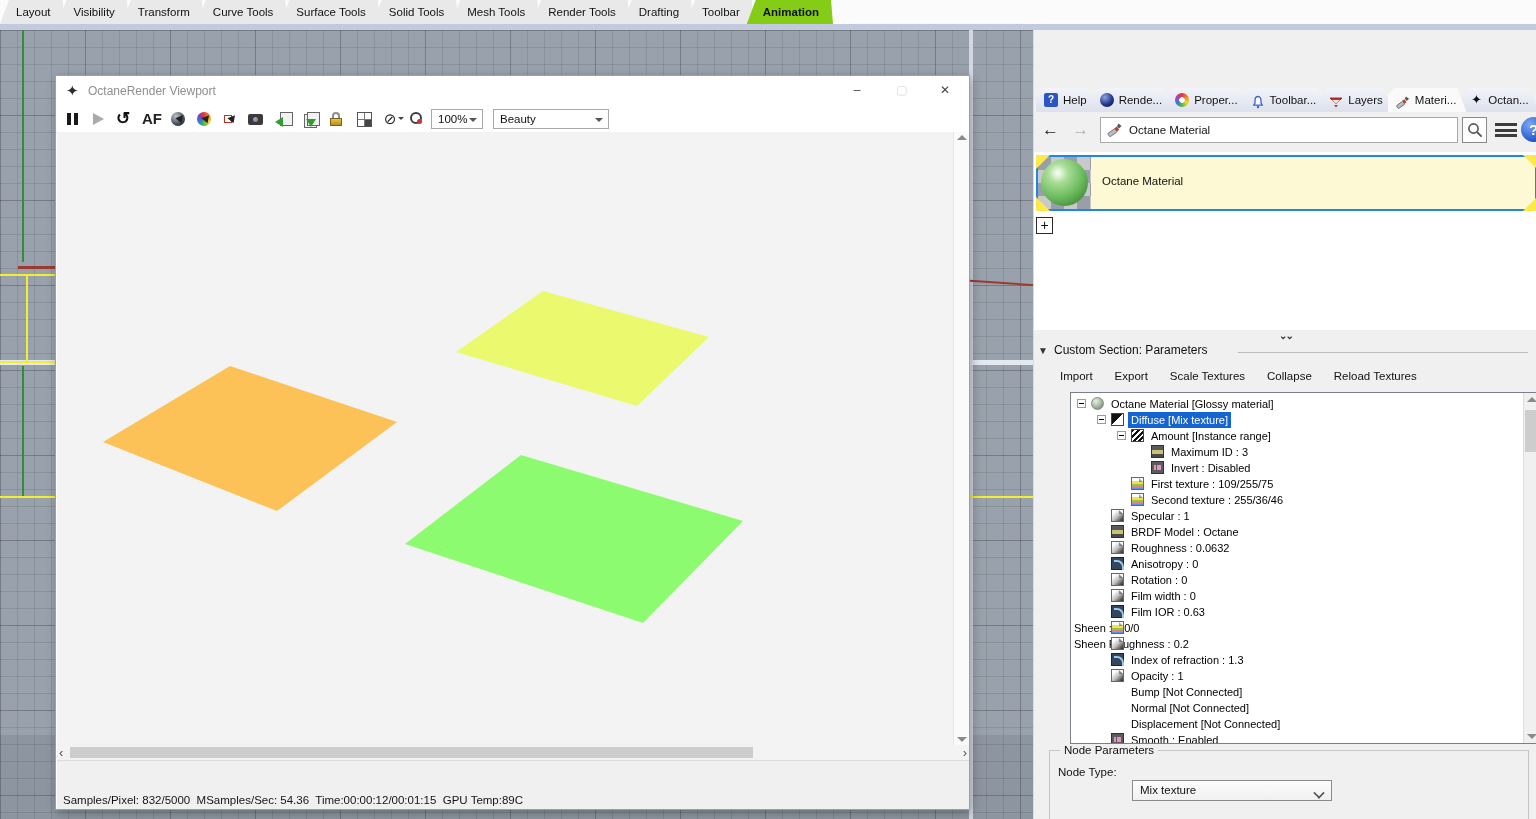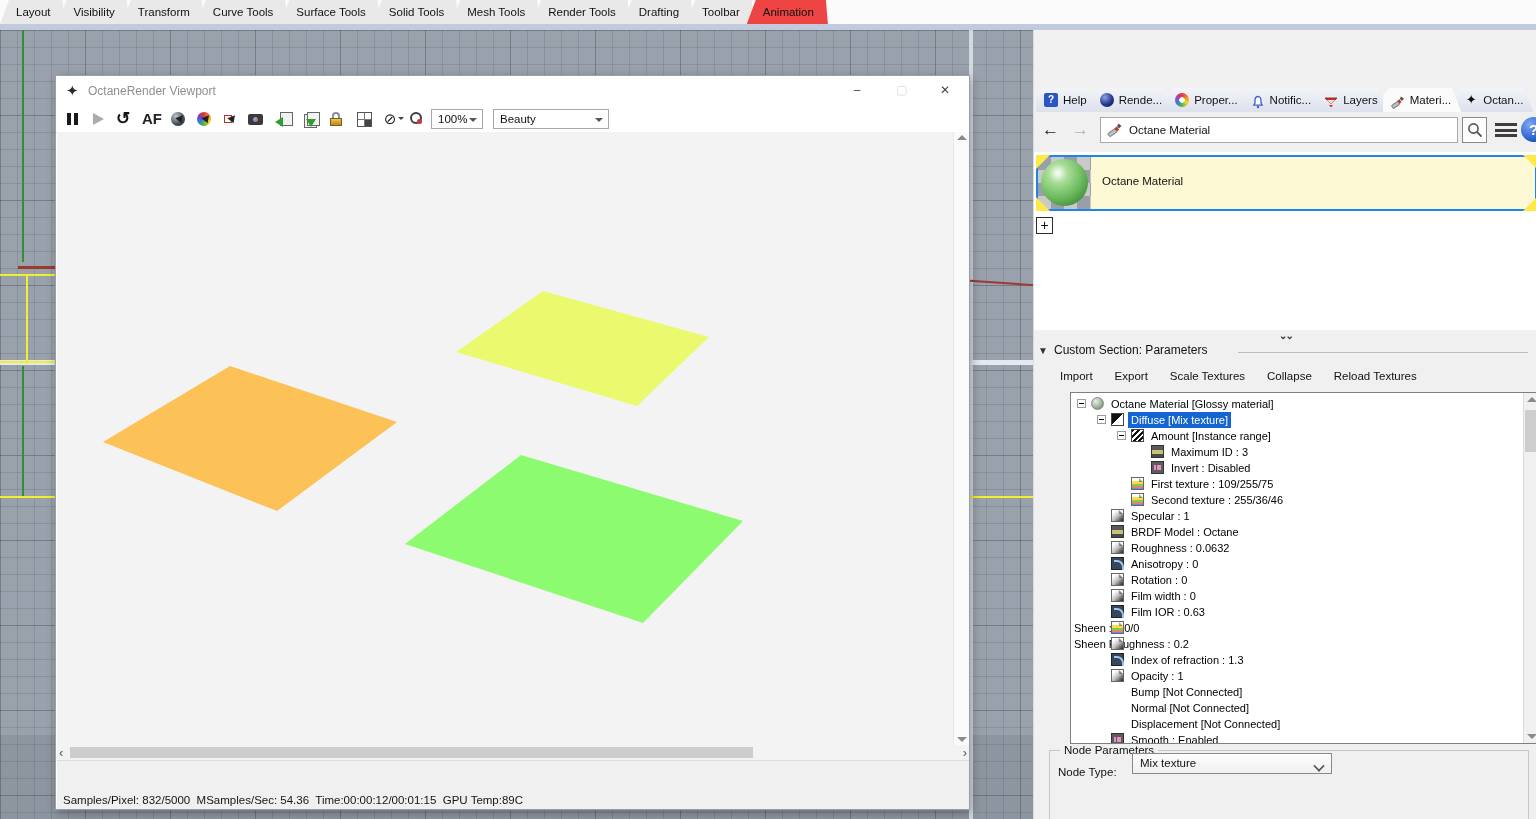--- a/index.html
+++ b/index.html
@@ -5,21 +5,21 @@
   html,body{margin:0;padding:0;background:#d8d8d8;}
   .screen{position:relative;width:1536px;height:819px;overflow:hidden;
     font-family:"Liberation Sans",sans-serif;background:#f0f0f0;-webkit-font-smoothing:antialiased;}
   .abs{position:absolute;}
 
   
   .rtabbar{left:0;top:0;width:1536px;height:24px;background:#fbfbfb;}
   .rtab{display:inline-block;height:24px;line-height:24px;padding:0 14px 0 16px;margin-right:-7px;
     font-size:11.5px;color:#111;background:#e9e9e9;
     clip-path:polygon(9px 0,calc(100% - 2px) 0,100% 100%,0 100%);}
-  .rtab.active{background:#ef4444;position:relative;z-index:2;}
+  .rtab.active{background:#84cc16;position:relative;z-index:2;font-weight:bold;}
   .rstrip{left:0;top:24px;width:1536px;height:6px;background:#c2cbde;}
 
   
   .vpbg{left:0;top:30px;width:1035px;height:789px;background:#99a1ac;
     background-image:
       repeating-linear-gradient(to right, rgba(0,0,0,.10) 0 1px, transparent 1px 17px),
       repeating-linear-gradient(to bottom, rgba(0,0,0,.10) 0 1px, transparent 1px 17px),
       repeating-linear-gradient(to right, rgba(0,0,0,.14) 0 1px, transparent 1px 85px),
       repeating-linear-gradient(to bottom, rgba(0,0,0,.14) 0 1px, transparent 1px 85px);}
   .vp-darkbottom{left:0;top:735px;width:1035px;height:84px;background:rgba(40,45,55,.10);}
@@ -143,21 +143,21 @@
      border-bottom:2px solid #9fc6ef;border-right:2px solid #9fc6ef;border-radius:0 0 7px 0;transform:rotate(-90deg);}
   .ti-fold::before{content:"";position:absolute;right:0;top:0;border-top:4px solid #fff;border-left:4px solid rgba(0,0,0,.35);}
   .tlabel{display:inline-block;padding:0 3px;}
   .trow.sel .tlabel{background:#1464d2;color:#fff;}
   .treesb{position:absolute;right:0;top:0;width:17px;height:100%;background:#f0f0f0;border-left:1px solid #dcdcdc;box-sizing:border-box;}
   .treesb .thumb{position:absolute;left:1px;top:17px;width:14px;height:42px;background:#cdcdcd;}
 
   .npgroup{position:absolute;left:15px;top:720px;width:478px;height:95px;border:1px solid #c6c6c6;}
   .nplabel{position:absolute;left:10px;top:-7px;background:#f0f0f0;padding:0 4px;font-size:11.5px;color:#111;}
   .nptype{position:absolute;left:8px;top:15px;font-size:11.5px;color:#111;}
-  .npselect{position:absolute;left:82px;top:2px;width:200px;height:21px;background:linear-gradient(#fdfdfd,#f0f0f0);
+  .npselect{position:absolute;left:82px;top:29px;width:200px;height:21px;background:linear-gradient(#fdfdfd,#f0f0f0);
     border:1px solid #8a8a8a;box-sizing:border-box;font-size:11.5px;color:#111;line-height:19px;padding-left:7px;}
   .npselect .car{position:absolute;right:7px;top:7px;width:8px;height:8px;border-left:2px solid #555;border-bottom:2px solid #555;transform:rotate(-45deg) scale(.8);}
 </style>
 </head>
 <body>
 
 <div class="screen">
 
   <div class="abs rtabbar">
       <div id="rhino-tabs" style="padding-left:0;"><div class="rtab">Layout</div><div class="rtab">Visibility</div><div class="rtab">Transform</div><div class="rtab">Curve Tools</div><div class="rtab">Surface Tools</div><div class="rtab">Solid Tools</div><div class="rtab">Mesh Tools</div><div class="rtab">Render Tools</div><div class="rtab">Drafting</div><div class="rtab">Toolbar</div><div class="rtab active">Animation</div></div>
@@ -244,21 +244,21 @@
         </div>
         <div class="ptab">
           <span class="pticon pt-props"></span>
           <span>Proper...</span>
         </div>
         <div class="ptab">
           <span class="pticon pt-bell"><svg width="14" height="14">
               <path d="M7 1.5 C4.8 1.5 4 3.5 4 5.5 L4 8 L2.8 10.2 L11.2 10.2 L10 8 L10 5.5 C10 3.5 9.2 1.5 7 1.5 Z" fill="#fff" stroke="#3a62c8" stroke-width="1.3"></path>
               <circle cx="7" cy="12" r="1.2" fill="#3a62c8"></circle>
             </svg></span>
-          <span>Notific...</span>
+          <span>Toolbar...</span>
         </div>
         <div class="ptab">
           <span class="pticon pt-layers"><svg width="14" height="14">
               <path d="M1 3 L13 3 L7 9 Z" fill="#d03028" stroke="#7c1a14" stroke-width="0.8"></path>
               <path d="M3 5 L11 5 L7 9 Z" fill="#fff" opacity="0.85"></path>
               <path d="M5 10 L9 10 L7 12.5 Z" fill="#d03028"></path>
             </svg></span>
           <span>Layers</span>
         </div>
         <div class="ptab active">

